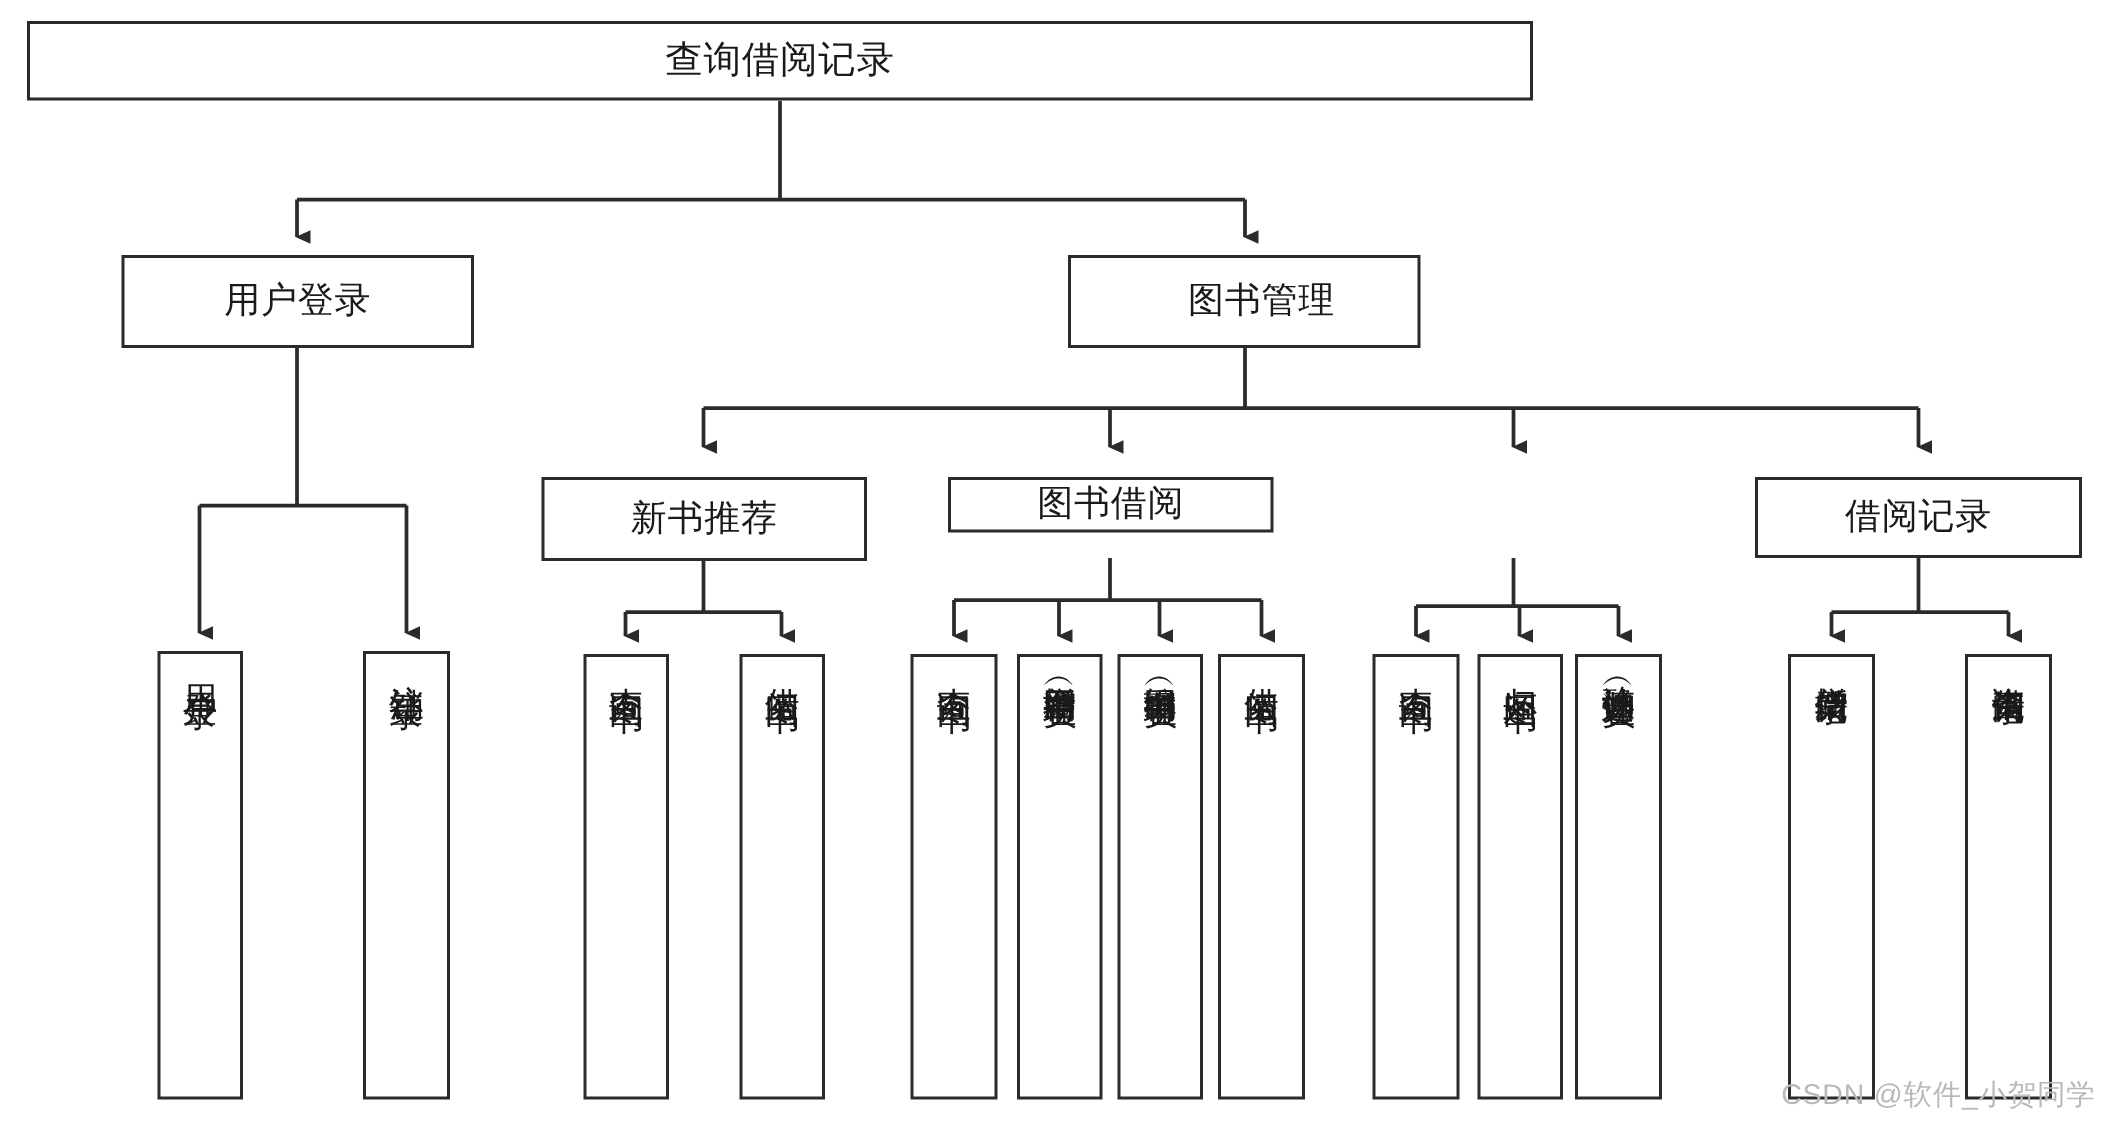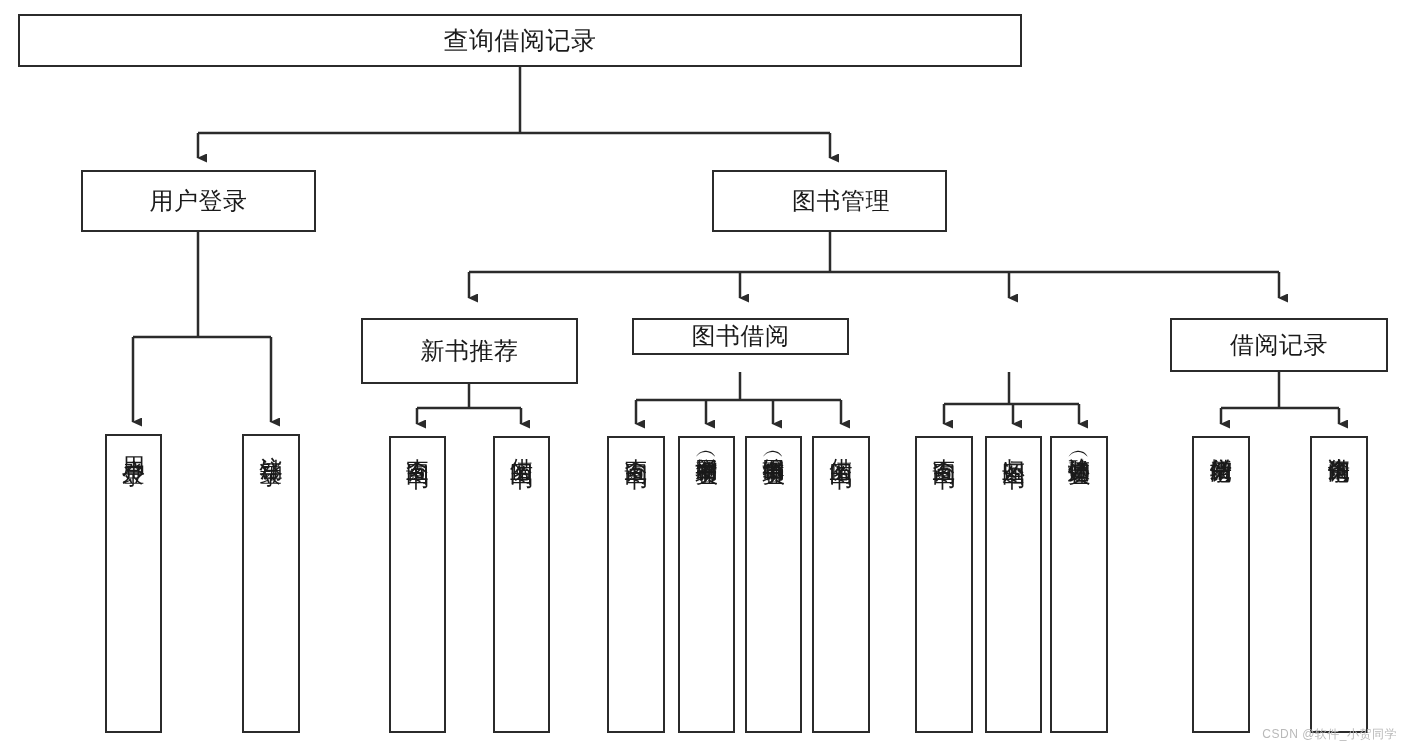--- a/index.html
+++ b/index.html
@@ -65,21 +65,21 @@
     text-align: center;
   }
   .node.vert.tall-text .node-label {
     font-size: 22px;
     letter-spacing: 1px;
   }
   #watermark {
     position: absolute;
     right: 8px;
     bottom: 4px;
-    font-size: 12px;
+    font-size: 19px;
     color: #b9b9b9;
     letter-spacing: 0.5px;
     white-space: nowrap;
     user-select: none;
   }
 </style>
 </head>
 <body>
 
 <div id="diagram-root">
@@ -138,21 +138,21 @@
     <span class="node-label">查询借阅记录</span>
   </div>
 
   <div class="node horiz" style="left:81px; top:170px; width:235px; height:62px;">
     <span class="node-label">用户登录</span>
   </div>
   <div class="node horiz" style="left:712px; top:170px; width:235px; height:62px;padding-left:23px;">
     <span class="node-label">图书管理</span>
   </div>
 
-  <div class="node horiz" style="left:361px; top:318px; width:217px; height:66px;">
+  <div class="node horiz" style="left:361px; top:318px; width:217px; height:56px;">
     <span class="node-label">新书推荐</span>
   </div>
   <div class="node horiz" style="left:632px; top:318px; width:217px; height:37px;">
     <span class="node-label">图书借阅</span>
   </div>
   <div class="node horiz" style="left:1170px; top:318px; width:218px; height:54px;">
     <span class="node-label">借阅记录</span>
   </div>
 
   <div class="node vert" style="left:105px; top:434px; width:57px; height:299px;">

